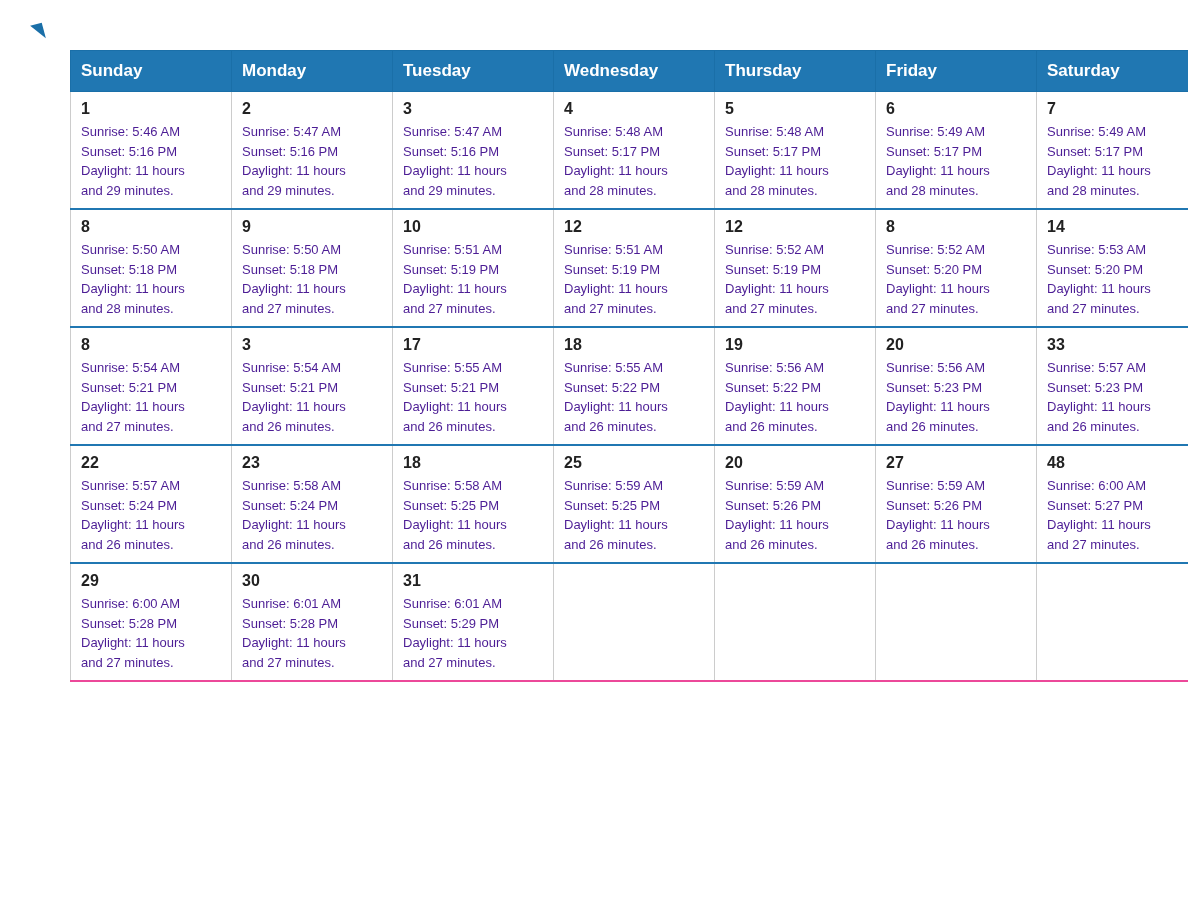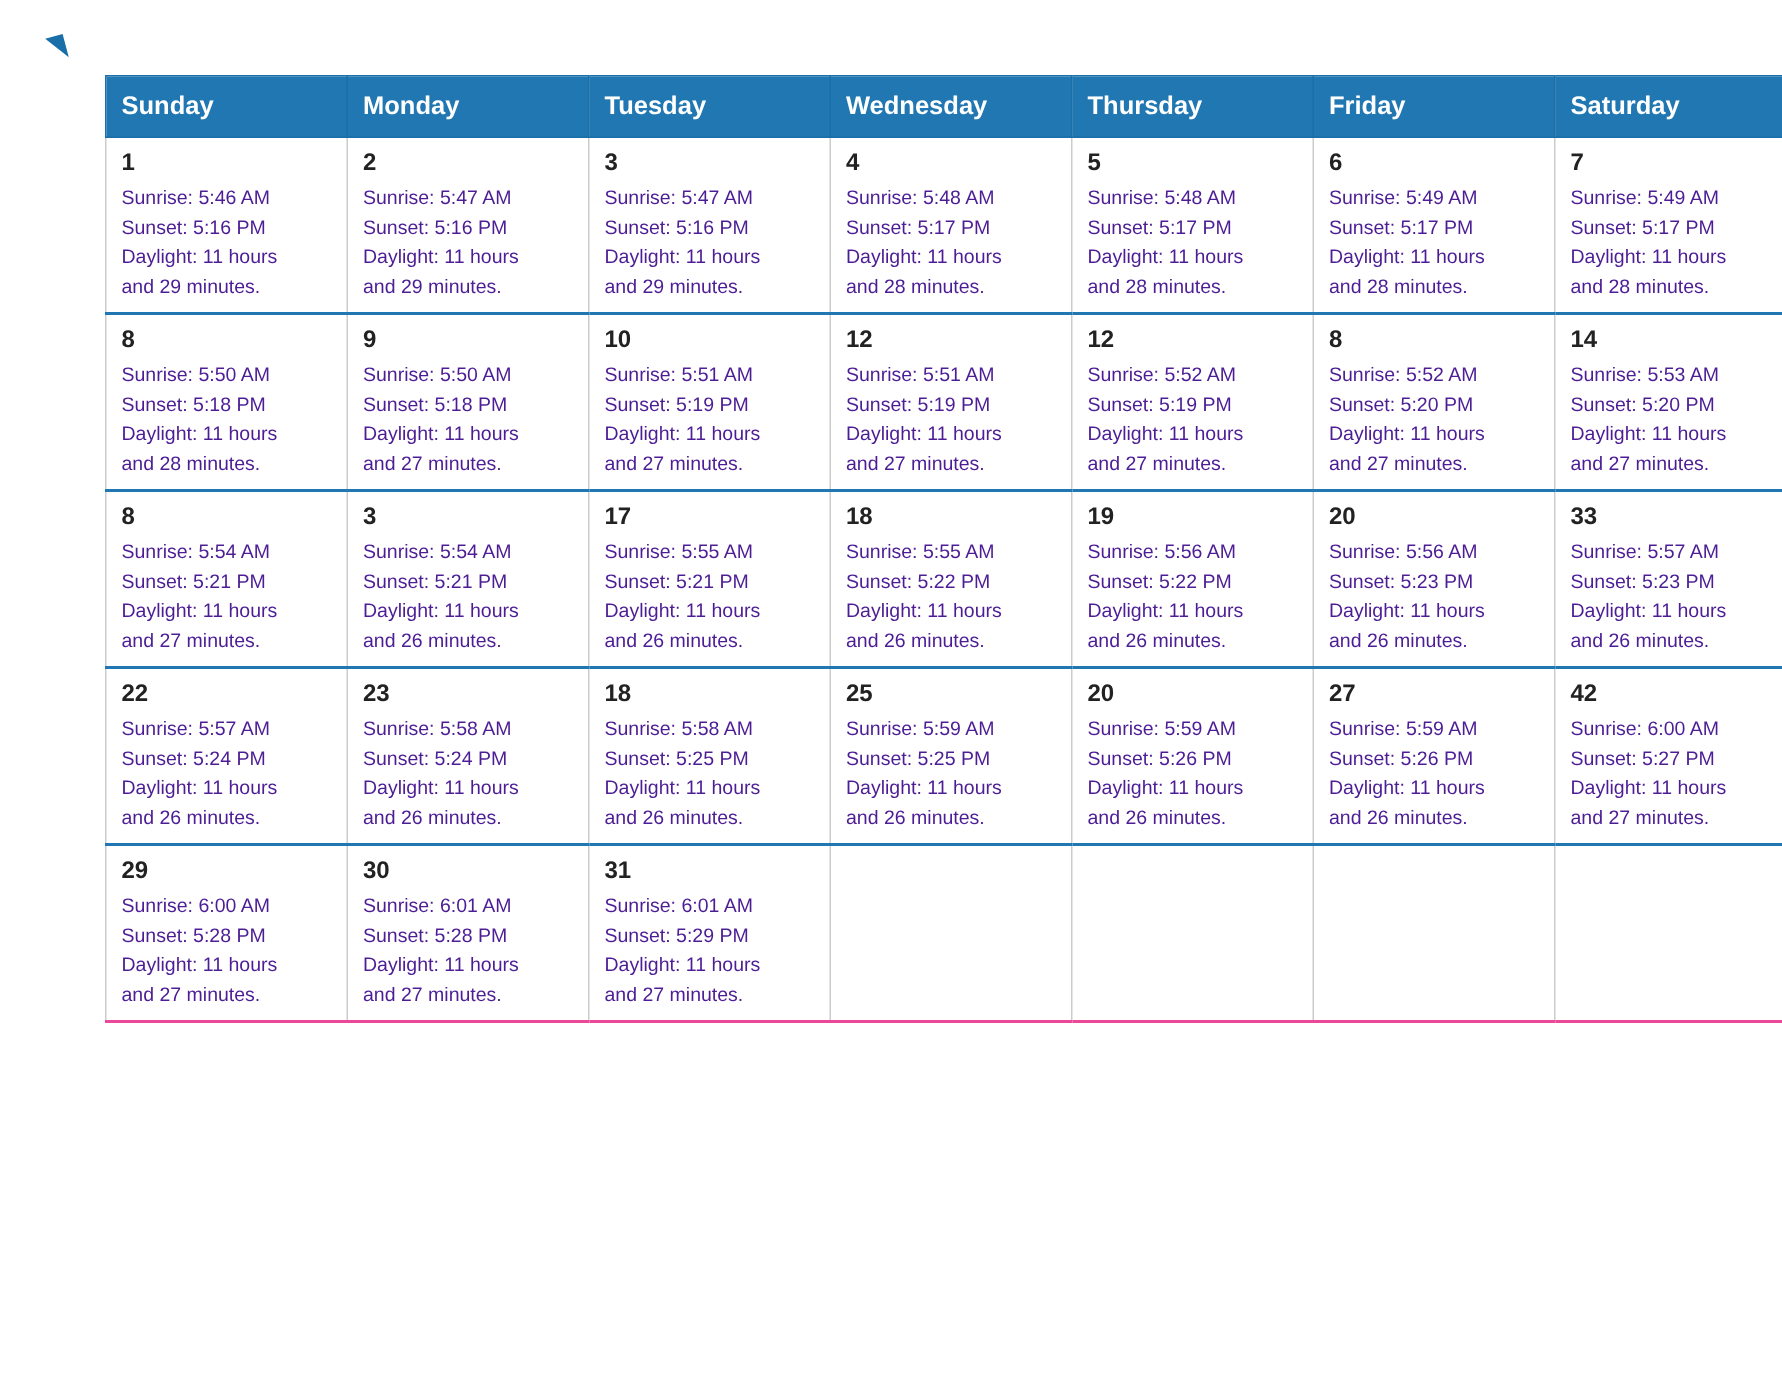--- a/index.html
+++ b/index.html
@@ -252,21 +252,21 @@
         </td>
         <td>
           <div class="day-number">20</div>
         <div class="day-info">Sunrise: 5:59 AM<br>Sunset: 5:26 PM<br>Daylight: 11 hours<br>and 26 minutes.</div>
         </td>
         <td>
           <div class="day-number">27</div>
         <div class="day-info">Sunrise: 5:59 AM<br>Sunset: 5:26 PM<br>Daylight: 11 hours<br>and 26 minutes.</div>
         </td>
         <td>
-          <div class="day-number">42</div>
+          <div class="day-number">48</div>
         <div class="day-info">Sunrise: 6:00 AM<br>Sunset: 5:27 PM<br>Daylight: 11 hours<br>and 27 minutes.</div>
         </td>
       </tr>
       <tr class="week-row">
         <td>
           <div class="day-number">29</div>
         <div class="day-info">Sunrise: 6:00 AM<br>Sunset: 5:28 PM<br>Daylight: 11 hours<br>and 27 minutes.</div>
         </td>
         <td>
           <div class="day-number">30</div>

